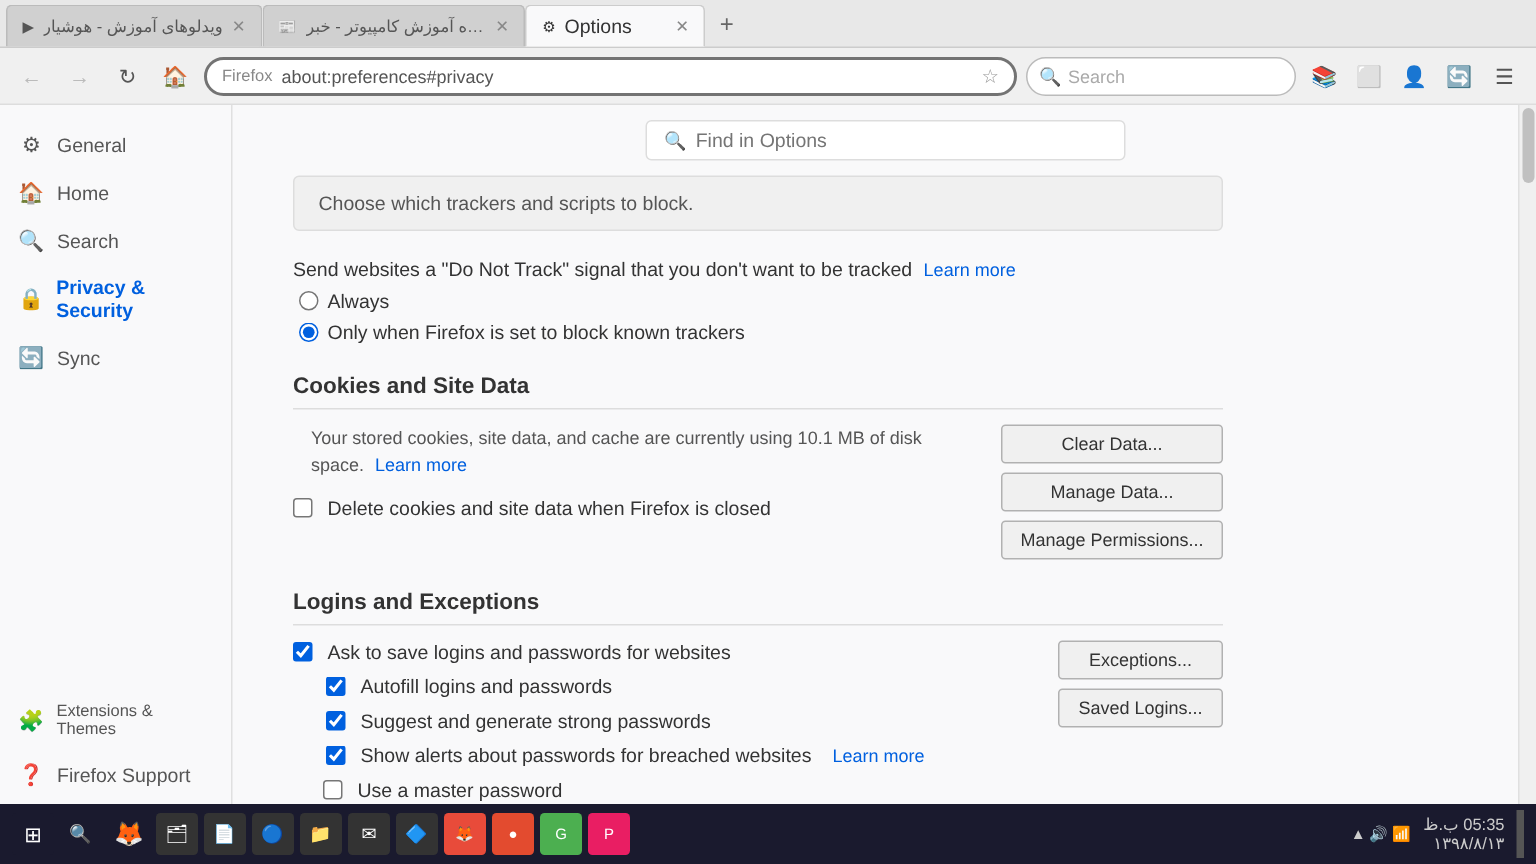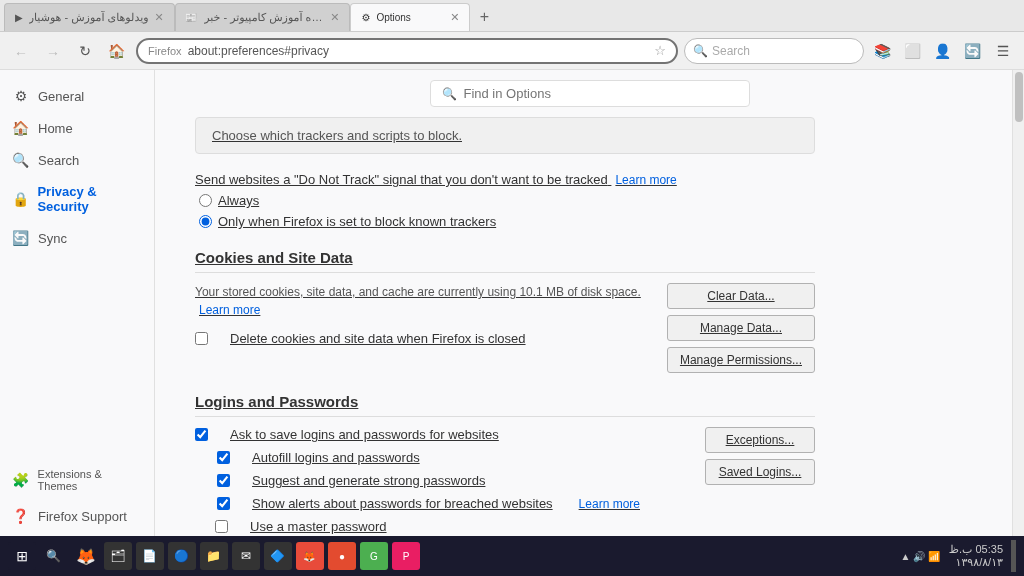--- a/index.html
+++ b/index.html
@@ -39,37 +39,37 @@
     .sidebar-item.active { color: #0060df; font-weight: bold; }
     .sidebar-item .sidebar-icon { font-size: 14px; width: 18px; text-align: center; }
 
     
     .main-content { flex: 1; overflow-y: auto; padding: 0; }
     .find-bar-container { display: flex; justify-content: center; padding: 10px 0; }
     .find-bar { border: 1px solid #ddd; border-radius: 4px; padding: 5px 12px; width: 320px; display: flex; align-items: center; gap: 6px; background: white; }
     .find-bar input { border: none; outline: none; font-size: 13px; width: 100%; color: #555; }
     .find-icon { color: #aaa; font-size: 12px; }
 
-    .settings-container { padding: 0 40px 20px 40px; max-width: 700px; text-decoration: underline; }
+    .settings-container { padding: 0 40px 20px 40px; max-width: 700px; }
 
     .section-banner { background: #f0f0f0; border: 1px solid #ddd; border-radius: 4px; padding: 10px 16px; margin-bottom: 18px; font-size: 13px; color: #555; }
 
     .setting-row { margin-bottom: 14px; }
     .setting-row p { font-size: 13px; color: #333; margin-bottom: 6px; }
     .learn-more { color: #0060df; text-decoration: none; font-size: 12px; margin-left: 4px; }
     .radio-group { display: flex; flex-direction: column; gap: 6px; margin-left: 4px; }
     .radio-item { display: flex; align-items: center; gap: 6px; font-size: 13px; color: #333; cursor: pointer; }
     .radio-item input[type=radio] { accent-color: #0060df; }
 
     .section-heading { font-size: 15px; font-weight: bold; color: #333; margin: 20px 0 10px 0; border-bottom: 1px solid #ddd; padding-bottom: 6px; }
 
-    .cookies-desc { font-size: 12px; color: #555; margin-bottom: 12px; line-height: 1.5; }
+    .cookies-desc { font-size: 12px; color: #555; margin-bottom: 12px; line-height: 1.5; margin-left: 12px; }
     .cookies-desc .learn-more { color: #0060df; }
 
-    .checkbox-row { display: flex; align-items: center; gap: 22px; font-size: 13px; color: #333; margin-bottom: 8px; cursor: pointer; }
+    .checkbox-row { display: flex; align-items: center; gap: 10px; font-size: 13px; color: #333; margin-bottom: 8px; cursor: pointer; }
     .checkbox-row input[type=checkbox] { accent-color: #0060df; }
     .btn-default { padding: 5px 12px; font-size: 12px; border: 1px solid #b1b1b1; border-radius: 3px; background: #f0f0f0; cursor: pointer; color: #333; min-width: 110px; text-align: center; }
 
     .indented { margin-left: 22px; }
 
     
     .scroll-hint { position: absolute; right: 2px; top: 70px; bottom: 40px; width: 12px; }
     .scroll-hint-thumb { width: 8px; height: 50px; background: #c0c0c0; border-radius: 4px; margin: 2px; }
   </style>
 </head>
@@ -83,21 +83,21 @@
       <span style="font-size:11px; overflow:hidden; white-space:nowrap; text-overflow:ellipsis; max-width:120px;">ویدلوهای آموزش - هوشیار</span>
       <span class="tab-close">✕</span>
     </div>
     <div class="tab">
       <span class="tab-favicon">📰</span>
       <span style="font-size:11px; overflow:hidden; white-space:nowrap; text-overflow:ellipsis; max-width:120px;">باپگاه آموزش کامپیوتر - خبر</span>
       <span class="tab-close">✕</span>
     </div>
     <div class="tab active">
       <span class="tab-favicon">⚙</span>
-      <span style="font-size:10px;text-align:center;">Options</span>
+      <span style="font-size:13px;text-align:center;">Options</span>
       <span class="tab-close">✕</span>
     </div>
     <div class="new-tab-btn">+</div>
   </div>
 
   <div class="nav-bar">
     <button class="nav-btn disabled">←</button>
     <button class="nav-btn disabled">→</button>
     <button class="nav-btn">↻</button>
     <button class="nav-btn">🏠</button>
@@ -200,21 +200,21 @@
               <span>Delete cookies and site data when Firefox is closed</span>
             </label>
           </div>
           <div style="display:flex; flex-direction:column; gap:6px; margin-left:16px; flex-shrink:0;">
             <button class="btn-default">Clear Data...</button>
             <button class="btn-default">Manage Data...</button>
             <button class="btn-default">Manage Permissions...</button>
           </div>
         </div>
 
-        <div class="section-heading">Logins and Passwords</div>
+        <div class="section-heading">Logins and Exceptions</div>
 
         <div style="display:flex; justify-content:space-between;">
           <div style="flex:1;">
             <label class="checkbox-row">
               <input type="checkbox" checked="" style="">
               <span>Ask to save logins and passwords for websites</span>
             </label>
             <div class="indented">
               <label class="checkbox-row">
                 <input type="checkbox" checked="" style="">

